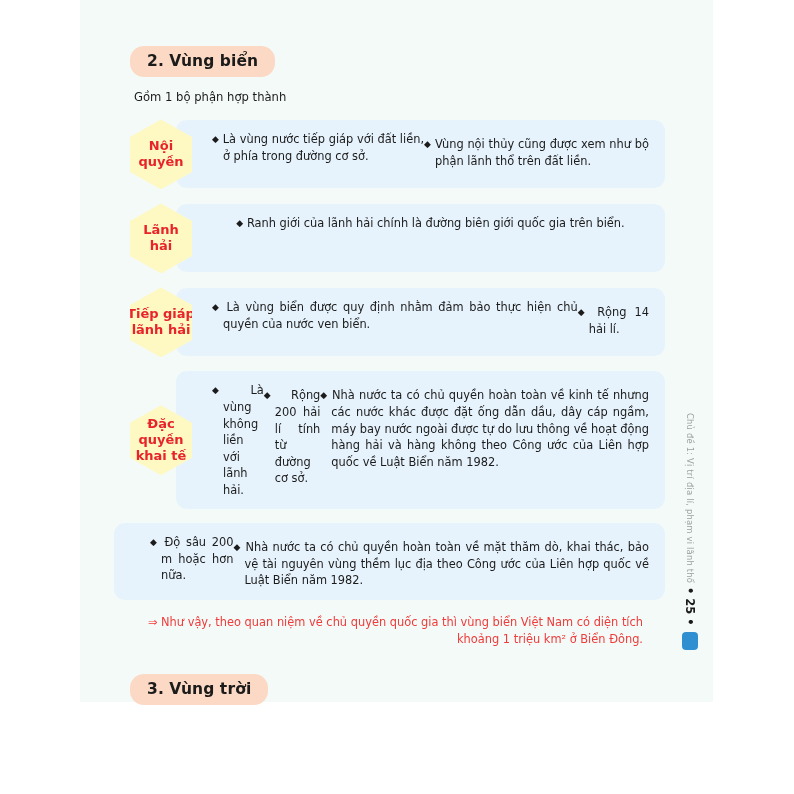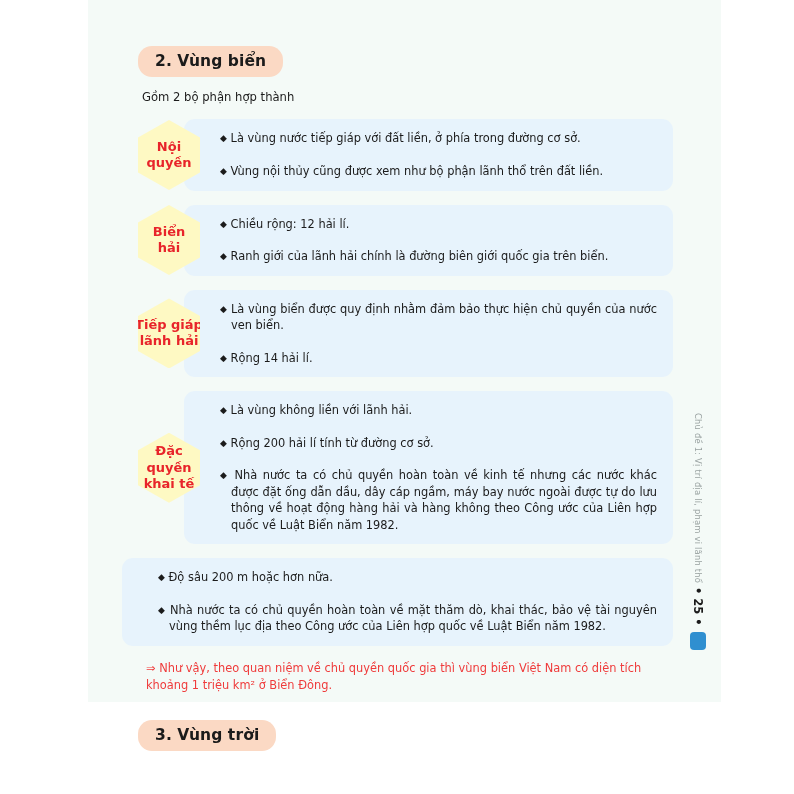--- a/index.html
+++ b/index.html
@@ -13,21 +13,21 @@
   #root {
     position: relative;
     width: 794px;
     height: 794px;
     overflow: hidden;
     background: #ffffff;
   }
   
   .page {
     position: absolute;
-    left: 88px;
+    left: 80px;
     top: 0;
     width: 633px;
     height: 702px;
     background: #f4faf7;
   }
   .page-inner {
     position: absolute;
     left: 50px;      
     top: 0px;
     width: 535px;
@@ -93,44 +93,45 @@
 
   .panel {
     position: relative;
     margin-left: -16px;
     padding: 11px 16px 11px 36px;
     background: #e7f3fc;
     border-radius: 11px;
     flex: 1 1 auto;
     min-height: 46px;
     display: flex;
-    flex-direction: column;
+    flex-direction: row;
     justify-content: center;
   }
 
   .bullet {
     font-size: 11.4px;
     color: #1b1b1b;
     line-height: 1.45;
     text-align: justify;
     text-justify: inter-word;
     padding-left: 11px;
     text-indent: -11px;
     margin: 0;
   }
-  .bullet + .bullet { margin-top: 16px; }
+  .bullet + .bullet { margin-top: 5px; }
   .dia { color: #1b1b1b; font-size: 9px; vertical-align: 1px; }
 
   
   .conclusion {
     color: #ef3b3b;
     font-size: 11.4px;
     line-height: 1.5;
     margin: 6px 0 0 8px;
     max-width: 505px;
+    text-align: right;
   }
 
   
   .spine {
     position: absolute;
     right: 14px;
     bottom: 52px;
     width: 18px;
     display: flex;
     flex-direction: column;
@@ -162,46 +163,45 @@
 </head>
 <body>
 
 <div id="root">
   <div class="page">
     <div class="page-inner">
 
       
       <div style="height:46px"></div>
       <div class="pill">2. Vùng biển</div>
-      <div class="lead">Gồm 2 bộ phận hợp thành</div>
+      <div class="lead">Gồm 1 bộ phận hợp thành</div>
 
       <div class="rows">
 
         <div class="row">
           <div class="hexwrap">
             <div class="hex">
               <span>Nội</span>
               <span>quyền</span>
             </div>
           </div>
           <div class="panel">
             <p class="bullet"><span class="dia">◆</span> <span>Là vùng nước tiếp giáp với đất liền, ở phía trong đường cơ sở.</span></p>
             <p class="bullet"><span class="dia">◆</span> <span>Vùng nội thủy cũng được xem như bộ phận lãnh thổ trên đất liền.</span></p>
           </div>
         </div>
 
         <div class="row">
           <div class="hexwrap">
             <div class="hex">
-              <span>Biển</span>
+              <span>Lãnh</span>
               <span>hải</span>
             </div>
           </div>
           <div class="panel">
-            <p class="bullet"><span class="dia">◆</span> <span>Chiều rộng: 12 hải lí.</span></p>
             <p class="bullet"><span class="dia">◆</span> <span>Ranh giới của lãnh hải chính là đường biên giới quốc gia trên biển.</span></p>
           </div>
         </div>
 
         <div class="row">
           <div class="hexwrap">
             <div class="hex">
               <span>Tiếp giáp</span>
               <span>lãnh hải</span>
             </div>

